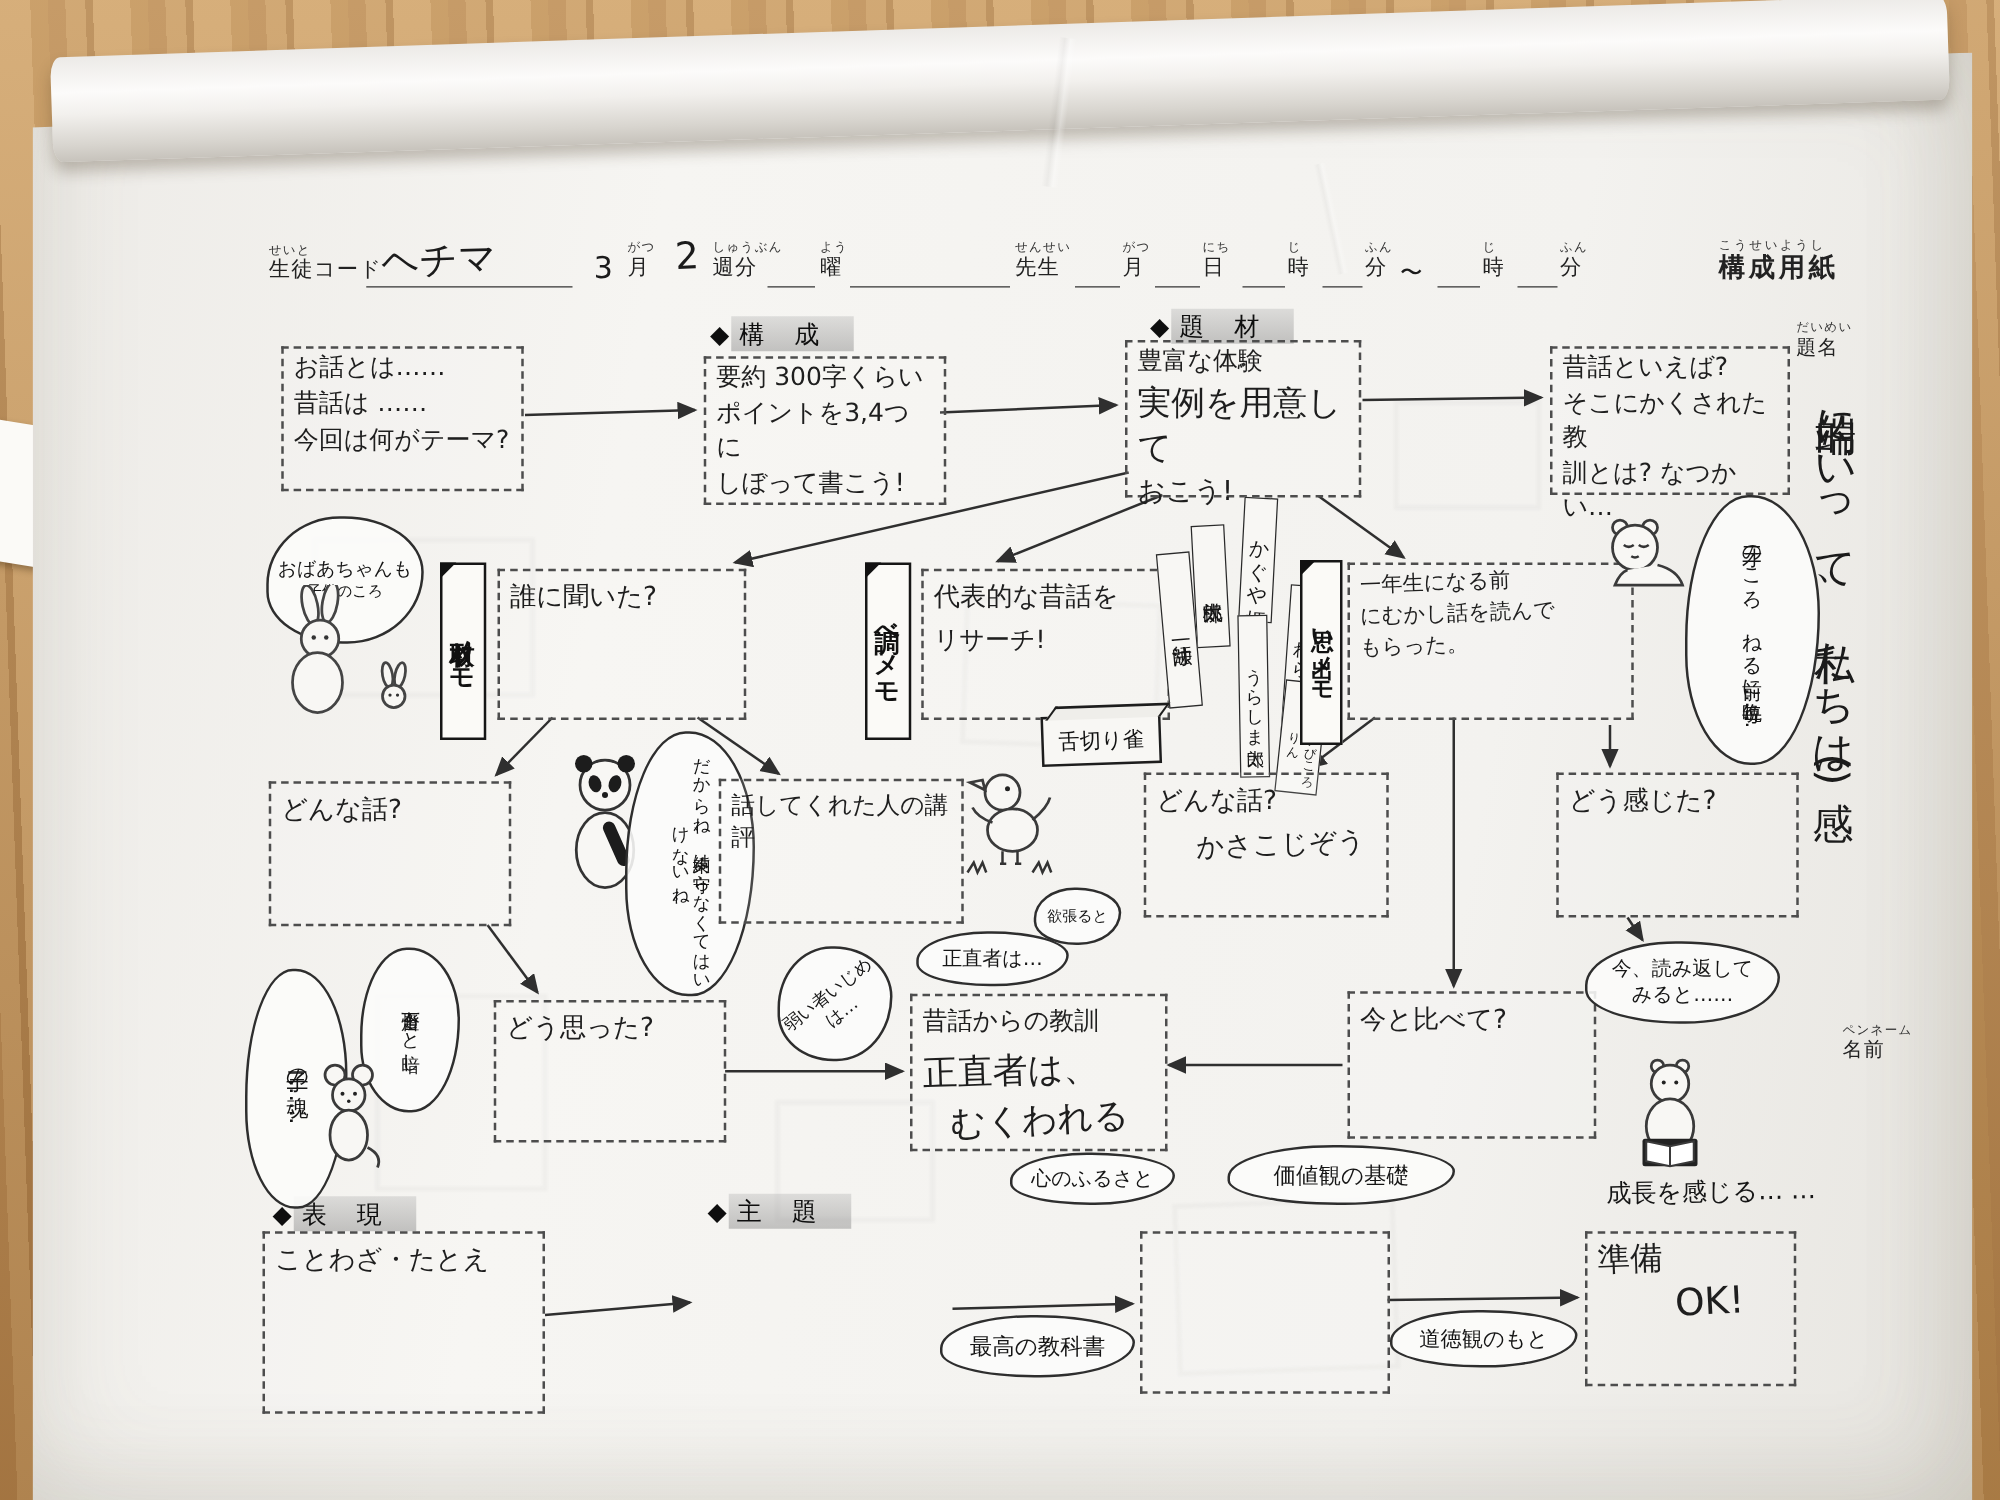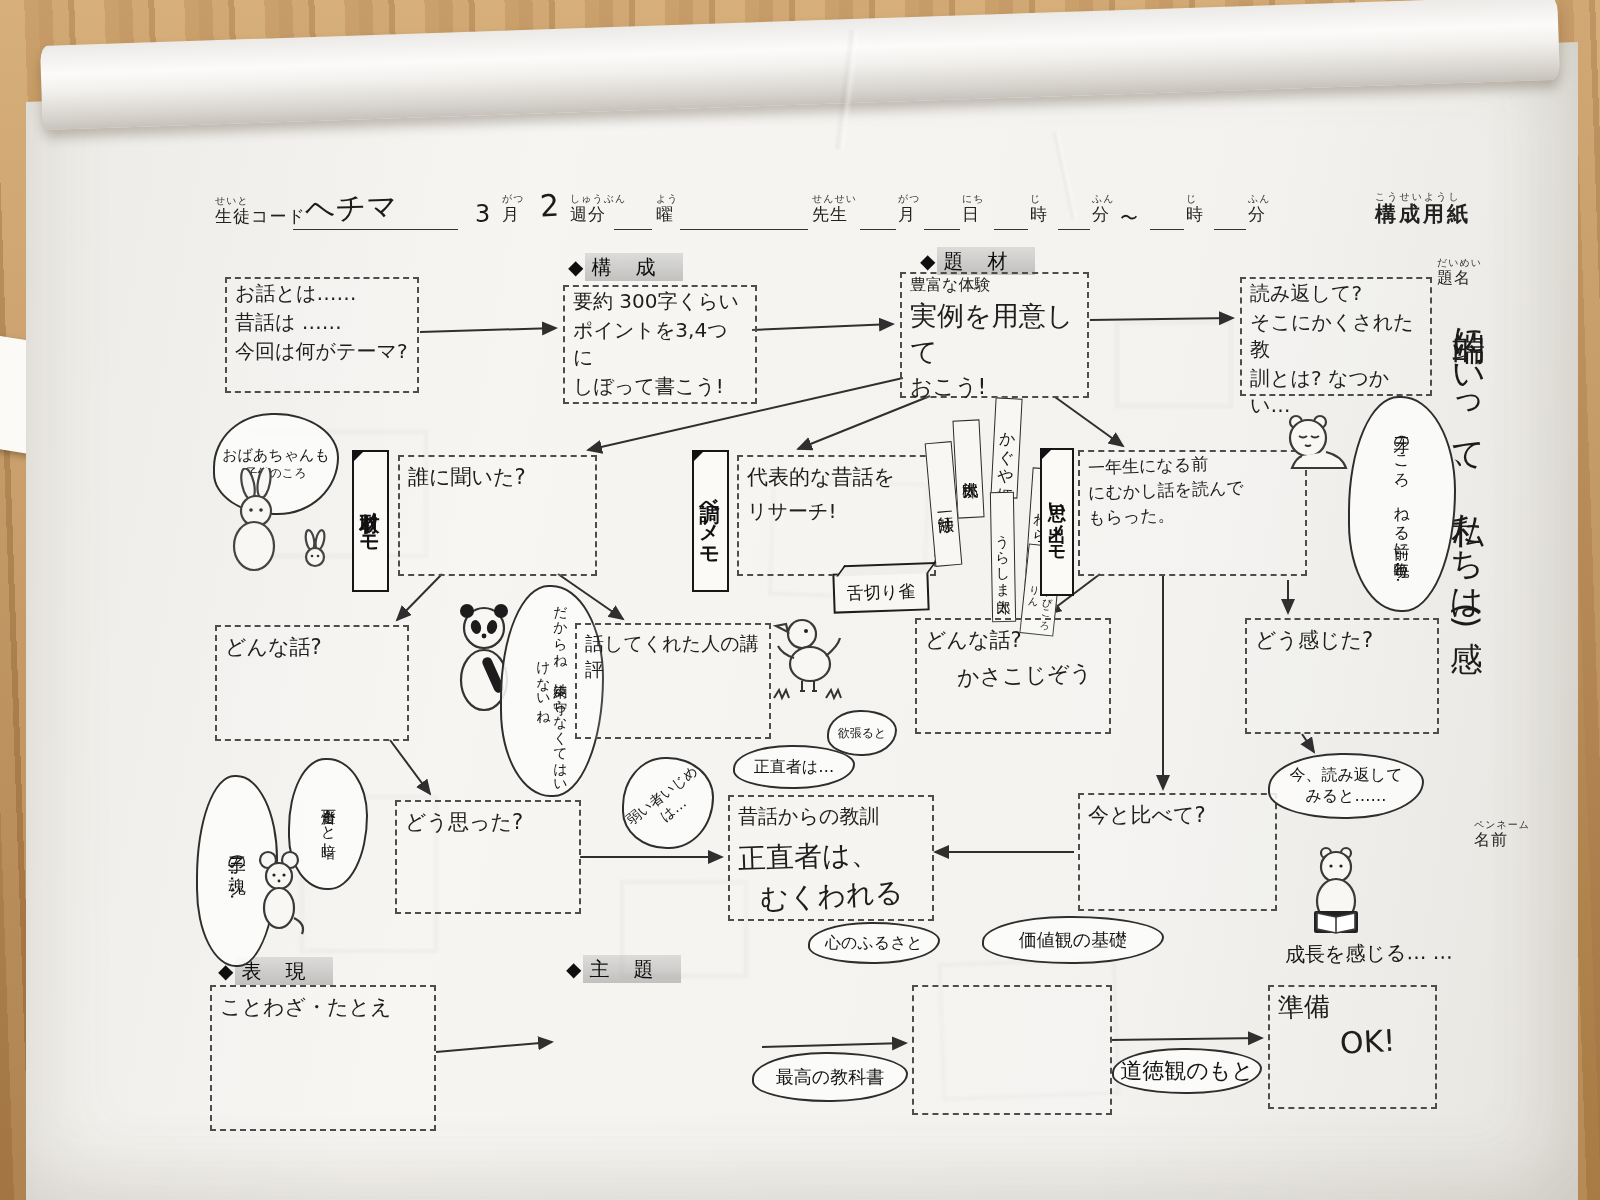--- a/index.html
+++ b/index.html
@@ -196,26 +196,26 @@
       <div class="bline">お話とは……</div>
       <div class="bline">昔話は ……</div>
       <div class="bline">今回は何がテーマ?</div>
     </div>
     <div class="box" style="left:563px;top:285px;width:190px;height:115px;">
       <div class="bline">要約 300字くらい</div>
       <div class="bline">ポイントを3,4つに</div>
       <div class="bline">しぼって書こう!</div>
     </div>
     <div class="box" style="left:900px;top:272px;width:185px;height:122px;">
-      <div class="bline" style="font-size:16px;">豊富な体験</div>
+      <div class="bline" style="font-size:20px;">豊富な体験</div>
       <div class="bline" style="font-size:27px;">実例を用意して</div>
       <div class="bline" style="font-size:22px;">おこう!</div>
     </div>
     <div class="box" style="left:1240px;top:277px;width:188px;height:115px;">
-      <div class="bline">読み返して?</div>
+      <div class="bline">昔話といえば?</div>
       <div class="bline">そこにかくされた教</div>
       <div class="bline">訓とは? なつかい…</div>
     </div>
 
     <div class="ribbon" style="left:352px;top:450px;height:122px;">取材メモ</div>
     <div class="box" style="left:398px;top:455px;width:195px;height:117px;">
       <div class="blabel">誰に聞いた?</div>
     </div>
     <div class="ribbon" style="left:692px;top:450px;height:122px;">調べメモ</div>
     <div class="box" style="left:737px;top:455px;width:195px;height:117px;">
@@ -385,19 +385,19 @@
     </svg>
 
     <div class="bubble" style="left:808px;top:922px;width:128px;height:38px;font-size:16px;">心のふるさと</div>
     <div class="bubble" style="left:982px;top:916px;width:178px;height:44px;font-size:18px;">価値観の基礎</div>
 
     <div class="box" style="left:210px;top:985px;width:222px;height:142px;">
       <div class="blabel">ことわざ・たとえ</div>
     </div>
     <div class="bubble" style="left:752px;top:1052px;width:152px;height:46px;font-size:18px;">最高の教科書</div>
     <div class="box" style="left:912px;top:985px;width:196px;height:126px;"></div>
-    <div class="bubble" style="left:1112px;top:1048px;width:146px;height:42px;font-size:22px;">道徳観のもと</div>
+    <div class="bubble" style="left:1112px;top:1048px;width:146px;height:42px;font-size:17px;">道徳観のもと</div>
     <div class="box" style="left:1268px;top:985px;width:165px;height:120px;">
       <div class="bline" style="font-size:26px;transform:rotate(-2deg);">準備</div>
       <div class="bline" style="font-size:30px;padding-left:70px;transform:rotate(-3deg);">OK!</div>
     </div>
   </div>
 </div>
 
 </body></html>

